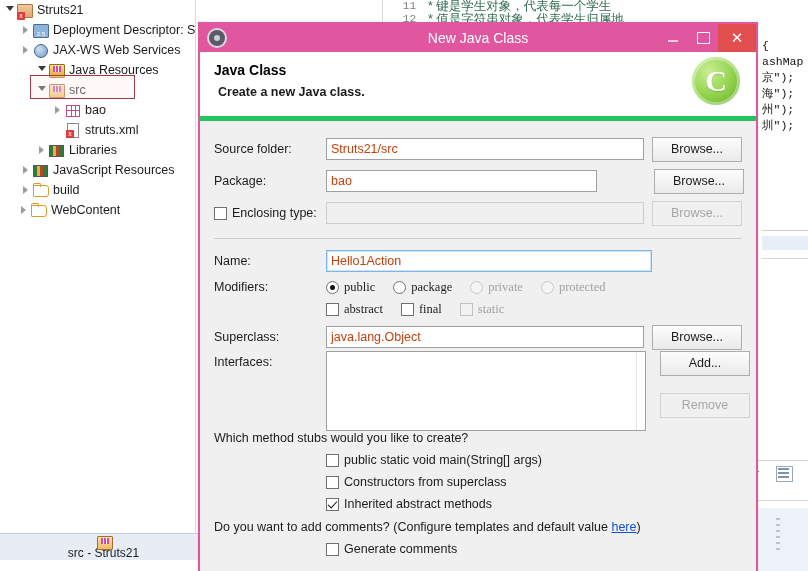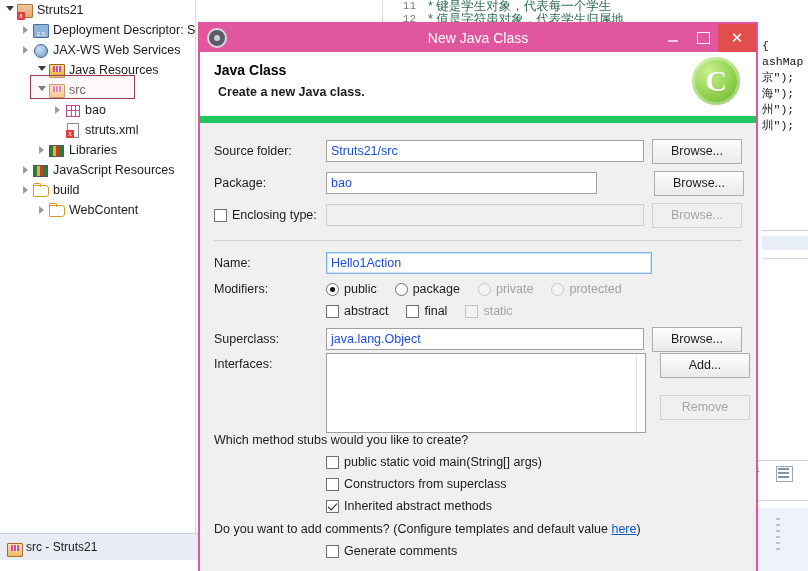--- a/index.html
+++ b/index.html
@@ -85,21 +85,21 @@
     position:absolute;left:30px;top:75px;width:103px;height:22px;
     border:1.6px solid #9c3b4a;background:rgba(255,235,238,0.35);
     pointer-events:none;
   }
 
   
   #statusbar{
     position:absolute;left:0;top:533px;width:195px;height:26px;
     background:#e7ecf5;border-top:1px solid #c8cedb;
     display:flex;align-items:center;padding-left:6px;gap:5px;
-    font-size:12px;color:#1b1b1b;
+    font-size:12px;color:#1b1b1b;flex-direction:column;
   }
   #statusbar .sico{width:15px;height:13px;position:relative;}
 
   
   #editor{
     position:absolute;left:196px;top:0;right:0;bottom:0;background:#ffffff;
   }
   .gutter{
     position:absolute;left:188px;top:0;width:36px;height:26px;
     color:#7d7d7d;font-family:"Liberation Mono","DejaVu Sans Mono",monospace;font-size:11px;
@@ -166,41 +166,41 @@
   }
   .wbtns{margin-left:auto;display:flex;height:28px;}
   .wbtn{width:30px;height:28px;display:flex;align-items:center;justify-content:center;
     color:#fff;font-size:12px;}
   .wbtn.min:after{content:"";width:10px;height:1.5px;background:#f3cbe2;margin-top:6px;}
   .wbtn.max:after{content:"";width:11px;height:10px;border:1.6px solid #ffffff;}
   .wbtn.close{width:38px;background:#e04e4e;font-size:15px;}
 
   #dlg-header{
     background:#ffffff;height:64px;position:relative;
-    border-bottom:7px solid #22c55e;
+    border-bottom:5px solid #22c55e;
   }
   #dlg-h1{position:absolute;left:14px;top:10px;font-size:14px;font-weight:bold;color:#000;}
   #dlg-sub{position:absolute;left:18px;top:33px;font-size:12.5px;color:#1b1b1b;font-weight:bold;}
   #dlg-badge{
     position:absolute;right:16px;top:5px;width:48px;height:48px;border-radius:50%;
     background:radial-gradient(circle at 35% 30%,#c9ef92,#8fd14a 55%,#5fa52a);
     box-shadow:inset 0 0 0 3px rgba(255,255,255,0.35);
     display:flex;align-items:center;justify-content:center;
   }
   #dlg-badge span{
     font-size:30px;color:#ffffff;font-weight:bold;line-height:30px;
     text-shadow:0 1px 1px rgba(0,0,0,0.15);font-family:"Liberation Serif",serif;
   }
 
   #dlg-body{position:relative;height:455px;background:#f0f0f0;padding:9px;}
   .row{position:absolute;left:14px;right:14px;height:24px;display:flex;align-items:center;}
   .lab{width:112px;flex:0 0 112px;font-size:12.5px;color:#1b1b1b;}
   .txt{
     flex:1;height:22px;background:#ffffff;border:1px solid #a0a0a0;
-    font-size:12.5px;color:#1d4ed8;line-height:20px;padding:0 4px;box-sizing:border-box;
+    font-size:12.5px;color:#c2410c;line-height:20px;padding:0 4px;box-sizing:border-box;
     font-family:"Liberation Sans",sans-serif;
   }
   .txt.focus{border:1px solid #7eb4ea;box-shadow:inset 0 0 0 1px #cfe3f7;}
   .txt.dis{background:#f0f0f0;border:1px solid #cdcdcd;color:#9a9a9a;}
   .btn{
     width:88px;flex:0 0 88px;margin-left:8px;height:23px;
     background:linear-gradient(#fdfdfd,#eaeaea);border:1px solid #adadad;
     font-size:12.5px;color:#1b1b1b;display:flex;align-items:center;justify-content:center;
   }
   .btn.dis{color:#a6a6a6;background:#f0f0f0;border:1px solid #d2d2d2;}
@@ -216,21 +216,21 @@
   .rb{
     width:13px;height:13px;border:1px solid #707070;border-radius:50%;background:#fff;
     flex:0 0 13px;margin-right:5px;position:relative;box-sizing:border-box;
   }
   .rb.dis{border-color:#c9c9c9;background:#f4f4f4;}
   .rb.on:after{
     content:"";position:absolute;left:3px;top:3px;width:5px;height:5px;border-radius:50%;
     background:#111;
   }
   .sep{position:absolute;left:14px;right:14px;height:1px;background:#d0d0d0;}
-  .opt{display:flex;align-items:center;font-size:12.5px;color:#1b1b1b;margin-right:18px;}
+  .opt{display:flex;align-items:center;font-size:12.5px;color:#1b1b1b;margin-right:18px;font-family:Liberation Serif, serif;}
   .opt.dis{color:#a2a2a2;}
   .qtext{position:absolute;left:14px;font-size:12.5px;color:#1b1b1b;}
   .stub{position:absolute;left:126px;display:flex;align-items:center;font-size:12.5px;color:#1b1b1b;}
   .listbox{
     position:absolute;left:126px;width:320px;height:80px;background:#fff;
     border:1px solid #a0a0a0;box-sizing:border-box;
   }
   .listbox:after{content:"";position:absolute;right:8px;top:0;bottom:0;width:1px;background:#e4e4e4;}
   a.here{color:#1155cc;text-decoration:underline;}
 </style>
@@ -354,21 +354,21 @@
         </div>
         <div class="tree-row" style="padding-left: 19px;">
           <span class="tw">
             <span class="arrow"></span>
           </span>
           <span class="ticon">
             <span class="ic-fold"></span>
           </span>
           <span class="tlabel">build</span>
         </div>
-        <div class="tree-row" style="padding-left: 35px;">
+        <div class="tree-row" style="padding-left: 17px;">
           <span class="tw">
             <span class="arrow"></span>
           </span>
           <span class="ticon">
             <span class="ic-fold"></span>
           </span>
           <span class="tlabel">WebContent</span>
         </div>
       </div>
     <div class="sel-box"></div>

